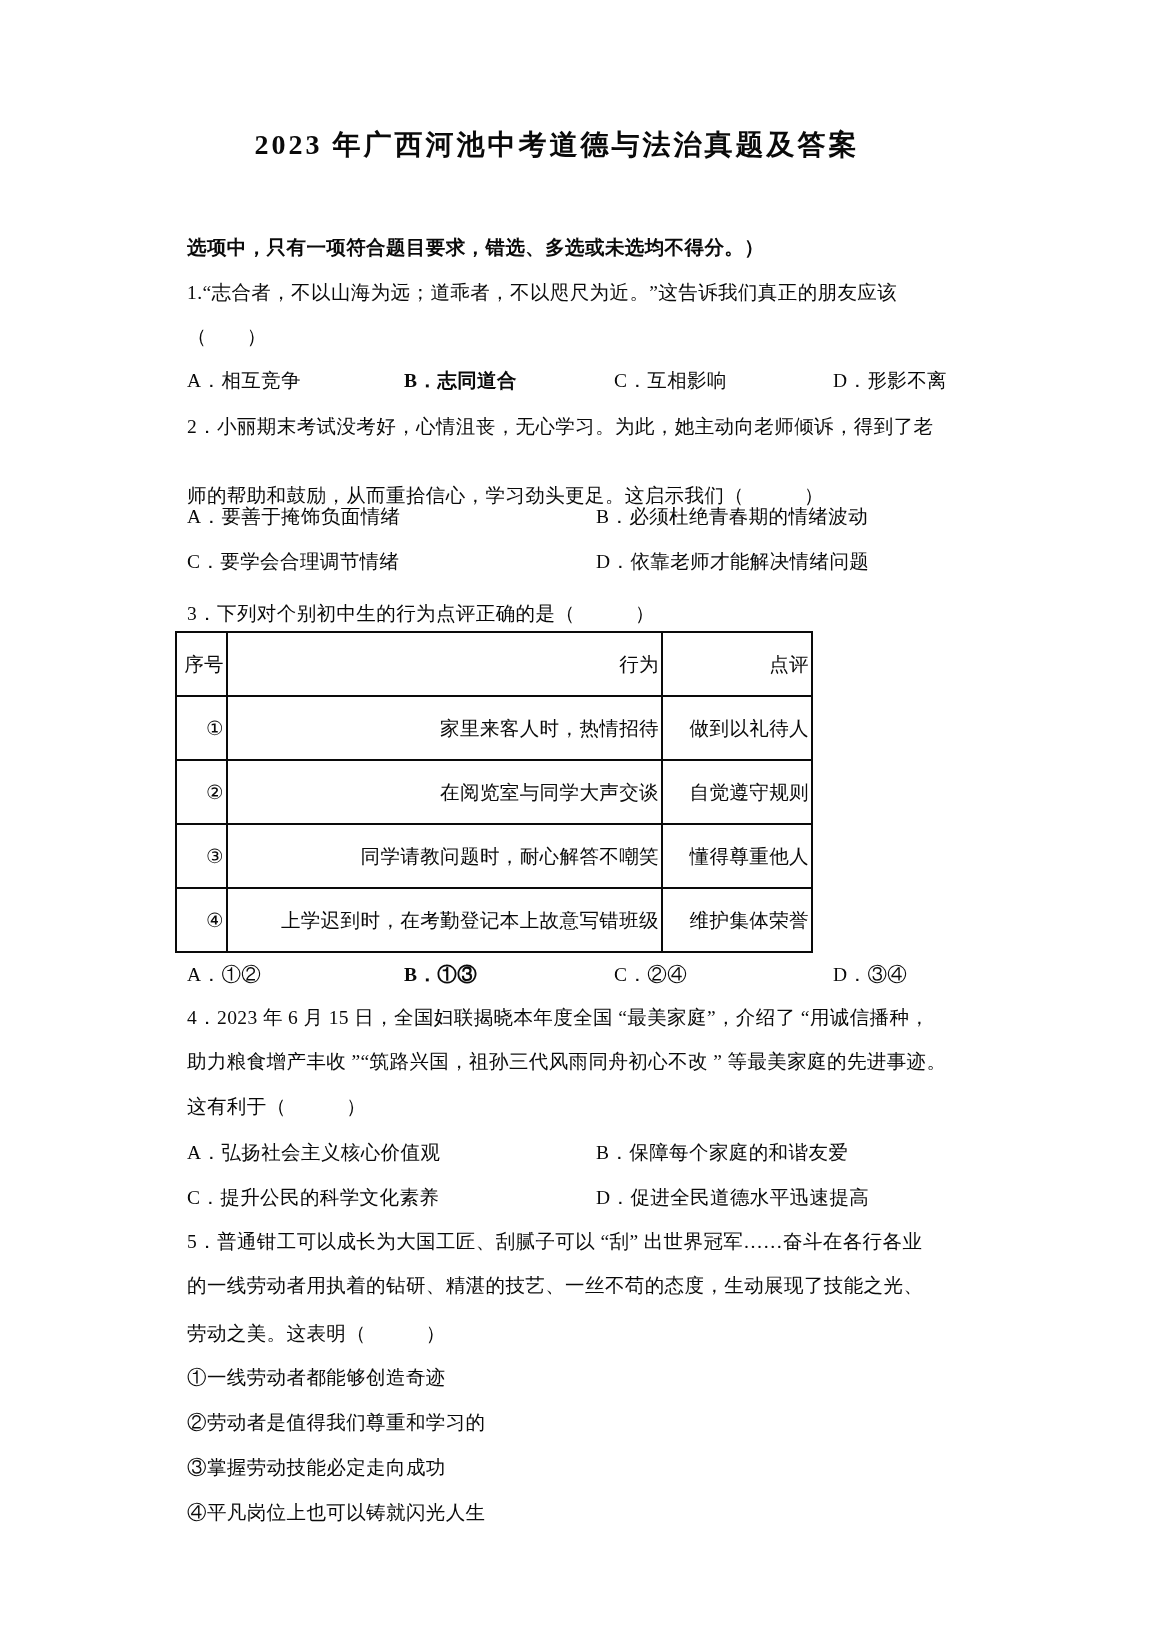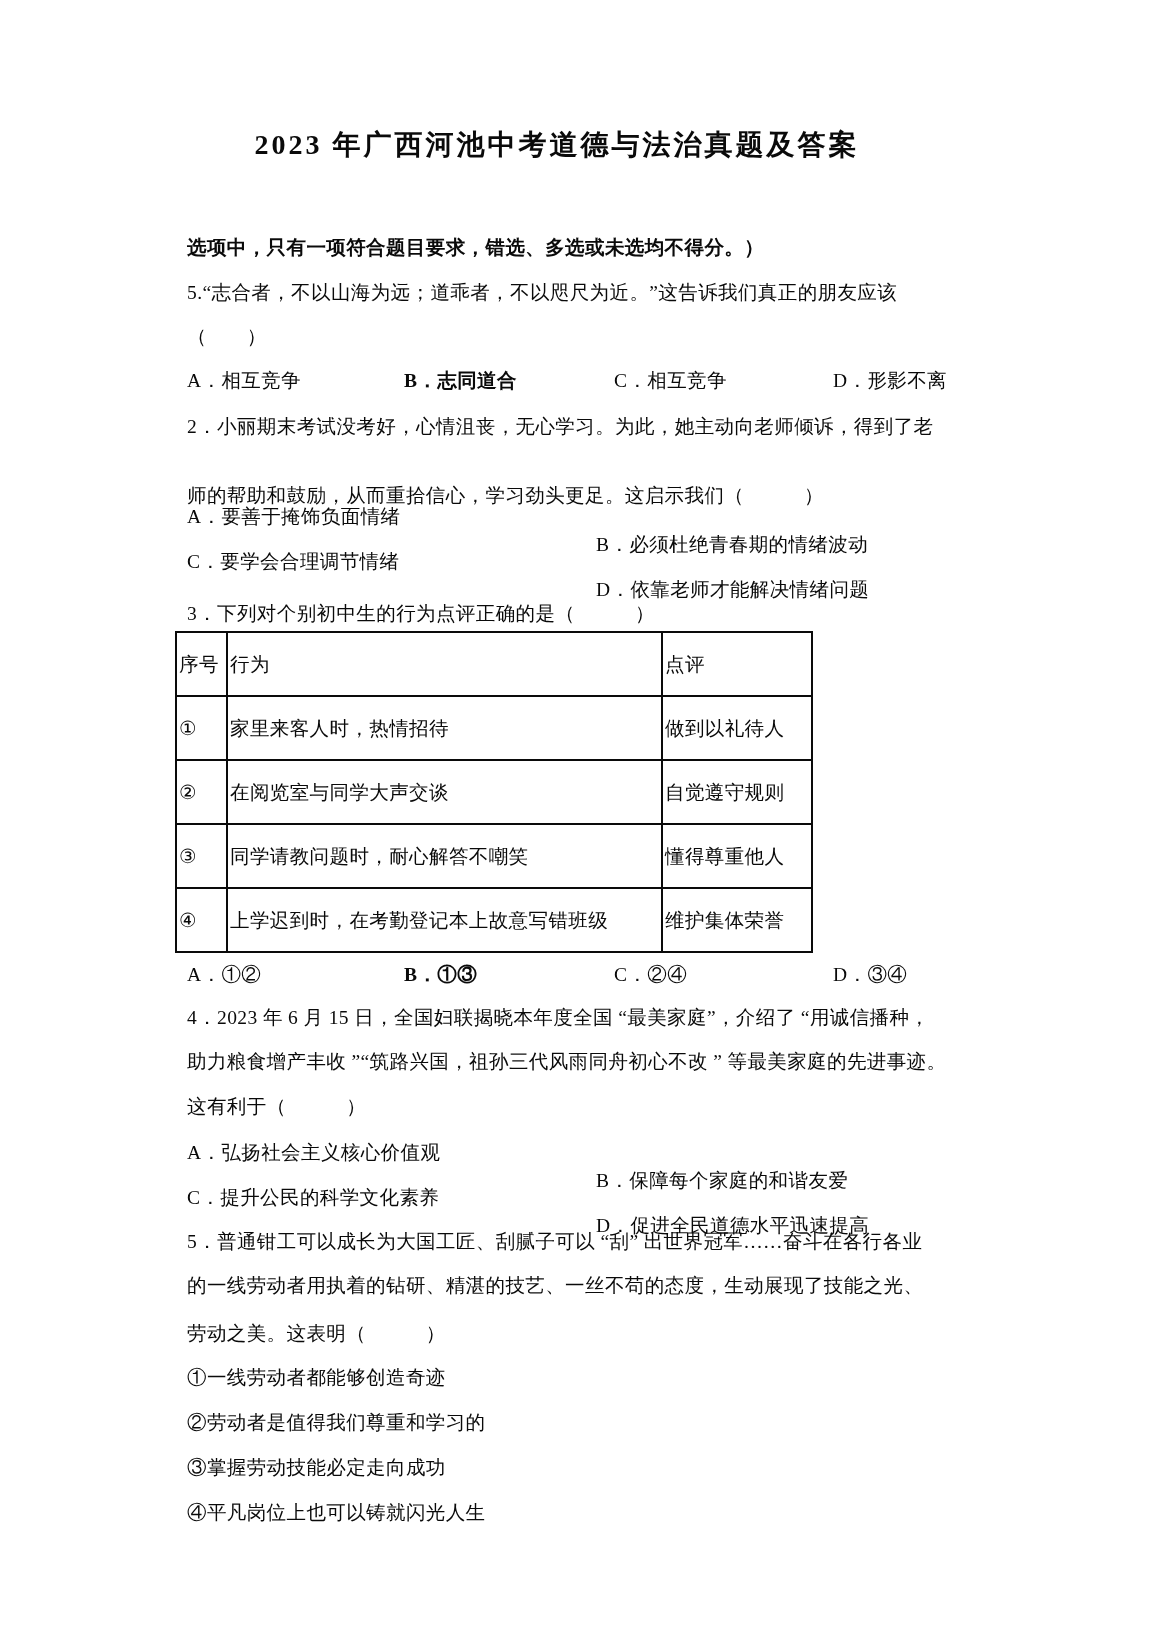--- a/index.html
+++ b/index.html
@@ -31,57 +31,57 @@
     font-weight:bold;
     letter-spacing:3px;
     white-space:pre;
   }
   .optrow{position:absolute;left:187px;height:26px;width:790px;}
   .optrow span{position:absolute;top:0;font-size:19.5px;line-height:24px;letter-spacing:0.4px;white-space:pre;}
   .c1{left:0;}
   .c2{left:217px;font-weight:bold;}
   .c3{left:427px;}
   .c4{left:630px;margin-left:16px;}
-  .b2{left:409px;margin-top:28px;}
+  .b2{left:409px;}
   table.qtable{
     position:absolute;
     left:175px;top:631px;
     border-collapse:collapse;
     table-layout:fixed;
   }
   table.qtable td{
     border:2px solid #0a0a0a;
     height:62px;
-    text-align:left;
+    text-align:right;
     vertical-align:middle;
     font-size:19.5px;
     letter-spacing:0.4px;
     padding:0 2px;
     overflow:hidden;
     white-space:nowrap;
   }
   .colnum{width:45px;}
   .colbeh{width:429px;margin-top:8px;}
   .colcom{width:144px;}
 </style>
 </head>
 <body>
 
 <div class="page">
 
   <div class="doc-title">2023 年广西河池中考道德与法治真题及答案</div>
 
   <div class="tl bold" style="top:236px">选项中，只有一项符合题目要求，错选、多选或未选均不得分。）</div>
 
-  <div class="tl" style="top:281px">5.“志合者，不以山海为远；道乖者，不以咫尺为近。”这告诉我们真正的朋友应该</div>
+  <div class="tl" style="top:281px">1.“志合者，不以山海为远；道乖者，不以咫尺为近。”这告诉我们真正的朋友应该</div>
   <div class="tl" style="top:325px">（　　）</div>
   <div class="optrow" style="top:369px">
     <span class="c1">A．相互竞争</span>
     <span class="c2">B．志同道合</span>
-    <span class="c3">C．相互竞争</span>
+    <span class="c3">C．互相影响</span>
     <span class="c4">D．形影不离</span>
   </div>
 
   <div class="tl" style="top:415px">2．小丽期末考试没考好，心情沮丧，无心学习。为此，她主动向老师倾诉，得到了老</div>
   <div class="tl" style="top:484px">师的帮助和鼓励，从而重拾信心，学习劲头更足。这启示我们（　　　）</div>
   <div class="optrow" style="top:505px">
     <span class="c1">A．要善于掩饰负面情绪</span>
     <span class="b2">B．必须杜绝青春期的情绪波动</span>
   </div>
   <div class="optrow" style="top:550px">

